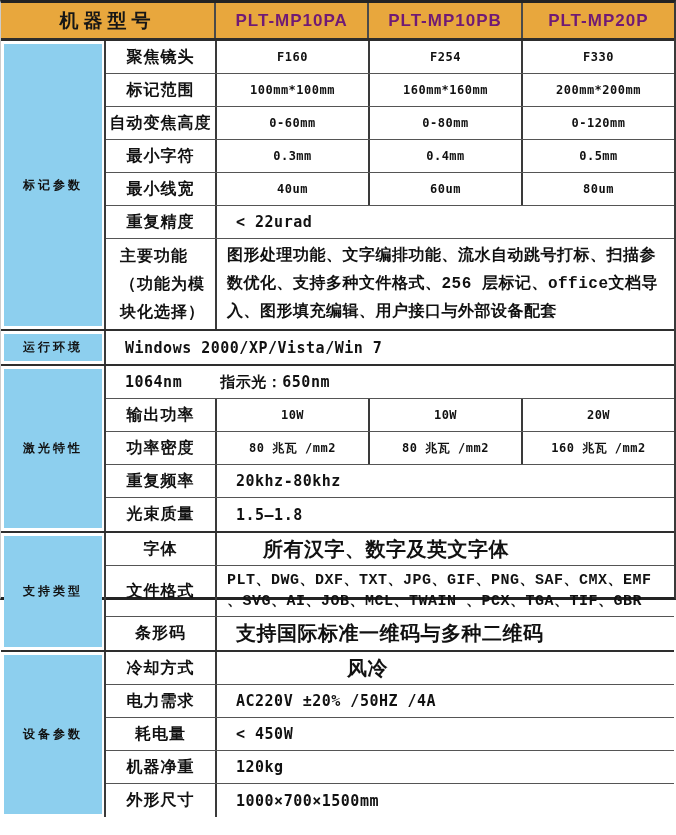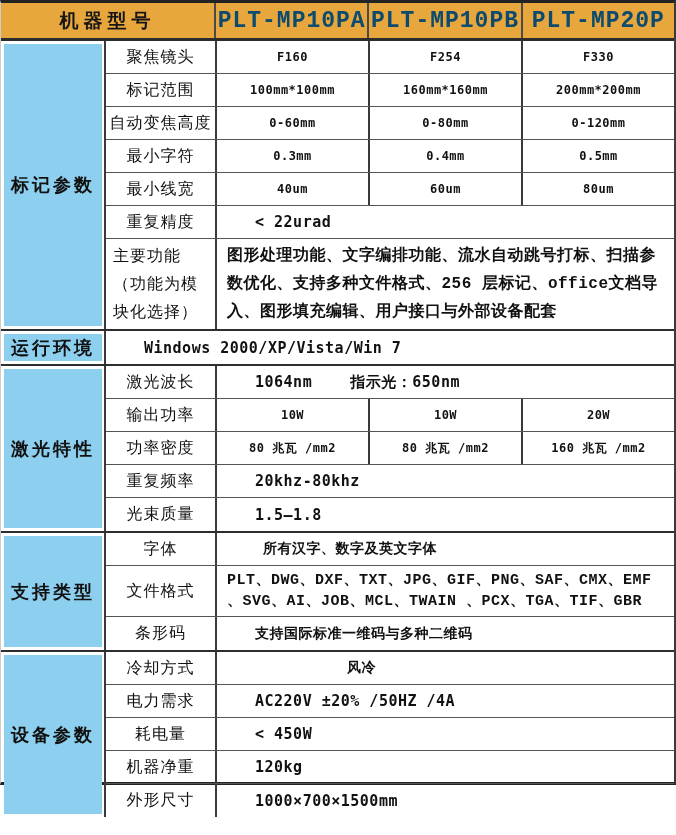--- a/index.html
+++ b/index.html
@@ -3,21 +3,21 @@
 <meta charset="utf-8">
 <style>
   html, body { margin: 0; padding: 0; background: #ffffff; }
   body {
     width: 676px; height: 835px; overflow: hidden;
     font-family: "Liberation Sans", sans-serif;
     color: #111111;
   }
   .tbl {
     box-sizing: border-box;
-    width: 676px; height: 785px;
+    width: 676px; height: 600px;
     border-top: 3px solid #232323;
     border-bottom: 3px solid #232323;
     border-right: 2px solid #3a3a3a;
     border-left: 1px solid #cccccc;
     display: flex; flex-direction: column;
     background: #ffffff;
   }
   
   .thead {
     display: flex; flex: 0 0 38px;
@@ -25,66 +25,66 @@
     border-bottom: 3px solid #2c2c2c;
     box-sizing: border-box;
   }
   .th {
     display: flex; align-items: center; justify-content: center;
     box-sizing: border-box; border-right: 2px solid #4a4a4a;
     font-weight: bold;
   }
   .th.title { flex: 0 0 215px; font-size: 19px; letter-spacing: 5px; color: #161616; }
   .th.model {
-    flex: 1; color: #0c4a6e;
-    font-family: Liberation Mono, monospace;
-    font-size: 23px; letter-spacing: 1px;
+    flex: 1; color: #701a75;
+    font-family: Liberation Sans, sans-serif;
+    font-size: 17px; letter-spacing: 1px;
   }
   .th.last { border-right: none; }
   
   .section { display: flex; border-bottom: 2px solid #2e2e2e; box-sizing: border-box; flex: none; }
   .section.s-last { border-bottom: none; flex: 1; }
   .gcol {
     flex: 0 0 105px; box-sizing: border-box;
     border-right: 2px solid #3a3a3a;
     padding: 3px 2px 3px 3px; display: flex;
   }
   .gbox {
     background: #8DCFEE; flex: 1;
     display: flex; align-items: center; justify-content: center;
-    font-size: 18px; font-weight: bold; letter-spacing: 3px;
+    font-size: 12px; font-weight: bold; letter-spacing: 3px;
     text-align: center;
   }
   .rows { flex: 1; display: flex; flex-direction: column; min-width: 0; }
   .row { display: flex; border-bottom: 1px solid #555555; box-sizing: border-box; min-height: 33px; }
   .row:last-child { border-bottom: none; }
   .s-last .row { flex: 1; }
   .param {
     flex: 0 0 111px; box-sizing: border-box;
     border-right: 2px solid #3a3a3a;
     display: flex; align-items: center; justify-content: center;
-    font-size: 16px; font-weight: normal; letter-spacing: 1px;
+    font-size: 16px; font-weight: bold; letter-spacing: 1px;
     text-align: center; padding: 2px 1px;
   }
-  .param.pre { white-space: pre-line; text-align: left; justify-content: flex-start; padding-left: 7px; line-height: 1.75; }
+  .param.pre { white-space: pre-line; text-align: left; justify-content: flex-start; padding-left: 14px; line-height: 1.75; }
   .val {
     flex: 1; box-sizing: border-box; border-right: 2px solid #3a3a3a;
     display: flex; align-items: center; justify-content: center;
     font-family: "DejaVu Sans Mono", monospace; font-size: 12px;
     font-weight: bold; letter-spacing: 0.5px;
   }
   .val.last { border-right: none; }
   .sval {
     flex: 1; box-sizing: border-box;
     display: flex; align-items: center;
     font-family: "DejaVu Sans Mono", monospace; font-size: 15px;
     font-weight: bold; letter-spacing: 0.5px;
-    padding-left: 38px; white-space: pre; min-width: 0;
-  }
-  .sval.cn { font-family: "Liberation Sans", sans-serif; font-size: 14px; }
+    padding-left: 19px; white-space: pre; min-width: 0;
+  }
+  .sval.cn { font-family: "Liberation Sans", sans-serif; font-size: 20px; }
   .sval.ind-mid { padding-left: 46px; }
   .sval.ind-far { padding-left: 130px; }
   .sval.wrap { white-space: normal; display: block; }
   .sval.wrap.loose {
     font-family: Liberation Mono, monospace;
     font-size: 16px; line-height: 28px; padding: 3px 8px 3px 10px;
     letter-spacing: 0.5px; font-weight: bold;
   }
   .sval.wrap.tight {
     font-size: 15px; line-height: 21px; padding: 4px 6px 4px 10px;
@@ -162,21 +162,20 @@
       </div>
     </div>
   </div>
 
   <div class="section">
     <div class="gcol">
       <div class="gbox">激光特性</div>
     </div>
     <div class="rows">
       <div class="row">
-        <div class="param">激光波长</div>
         <div class="sval">1064nm    指示光：650nm</div>
       </div>
       <div class="row">
         <div class="param">输出功率</div>
         <div class="val">10W</div>
         <div class="val">10W</div>
         <div class="val last">20W</div>
       </div>
       <div class="row">
         <div class="param">功率密度</div>

